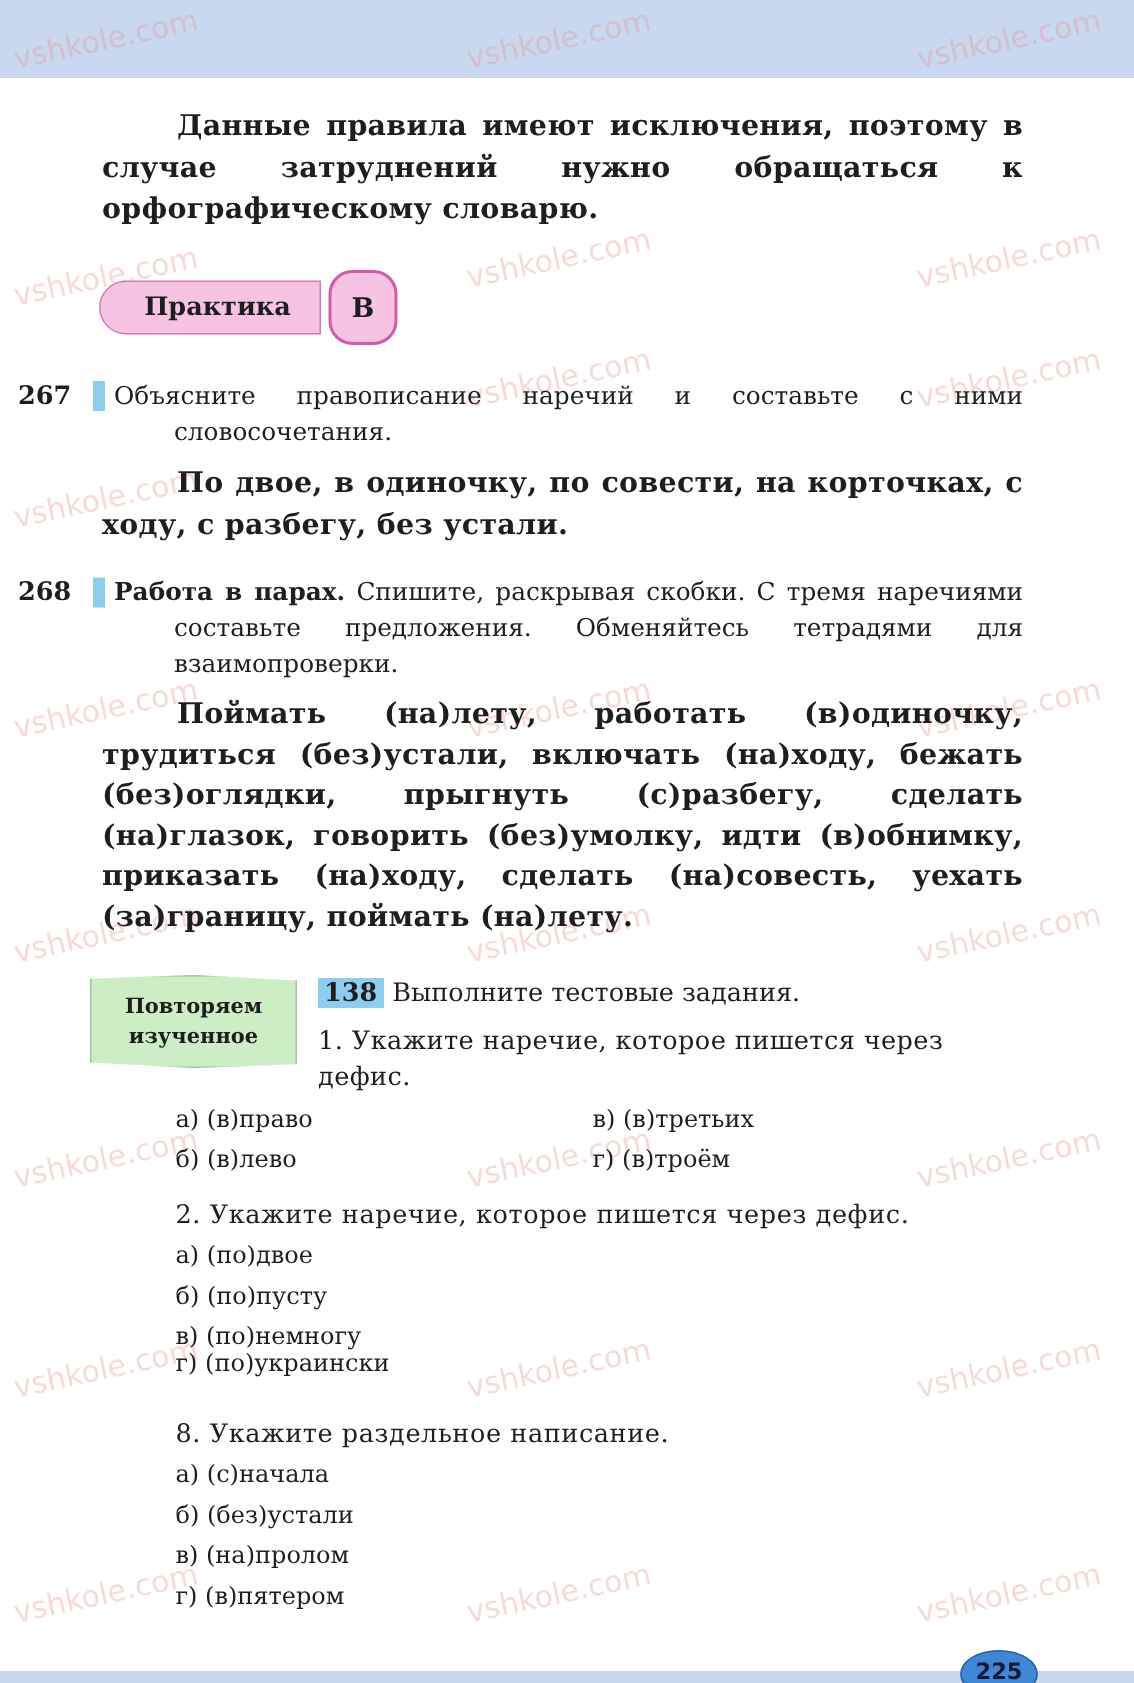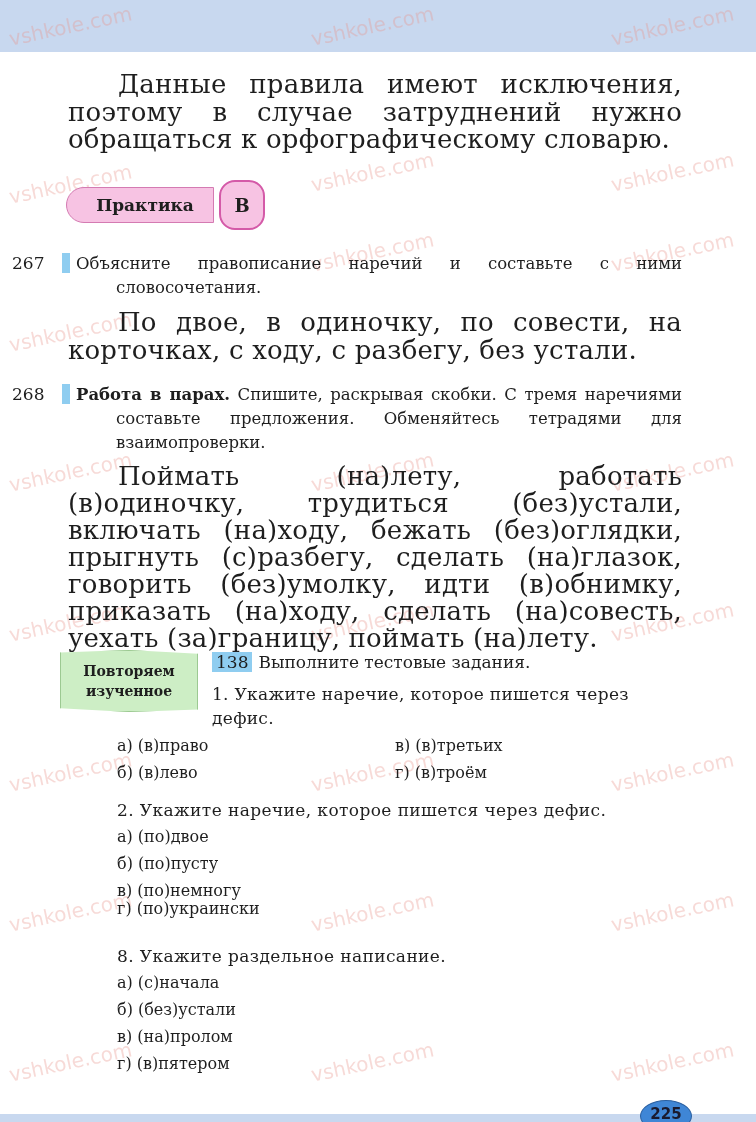--- a/index.html
+++ b/index.html
@@ -17,30 +17,30 @@
       position: absolute; left: 0; top: 1114px; width: 756px; height: 8px;
       background: #c8d8ef;
     }
     .watermark {
       position: absolute; color: rgba(232,150,140,0.35);
       font-family: "DejaVu Sans", sans-serif; font-size: 20px;
       transform: rotate(-12deg); white-space: nowrap; pointer-events: none;
     }
     .para {
       position: absolute; left: 68px; width: 614px;
-      font-size: 26px; line-height: 27.5px; text-align: justify;
-      text-align-last: left; letter-spacing: 0.2px;
+      font-size: 19px; line-height: 27.5px; text-align: justify;
+      text-align-last: left; letter-spacing: 0.2px; font-weight: bold;
     }
     .indent { text-indent: 50px; }
     .task {
       position: absolute; left: 62px; width: 620px;
       font-size: 16.5px; line-height: 24px; text-align: justify;
     }
     .num {
-      display: inline-block; background: #8fcdf0; font-weight: normal;
+      display: inline-block; background: #8fcdf0; font-weight: bold;
       font-size: 17px; padding: 0 4px; margin-right: 6px; line-height: 20px;
     }
     .task .body { display: block; padding-left: 54px; text-indent: -54px; }
     .practice-pill {
       position: absolute; left: 66px; top: 187px; width: 148px; height: 36px;
       background: #f7c3e3; border: 1px solid #d47bb2; border-radius: 18px 0 0 18px;
       display: flex; align-items: center; justify-content: center;
       font-weight: bold; font-size: 17px; box-sizing: border-box; padding-left: 10px;
     }
     .level-pill {

